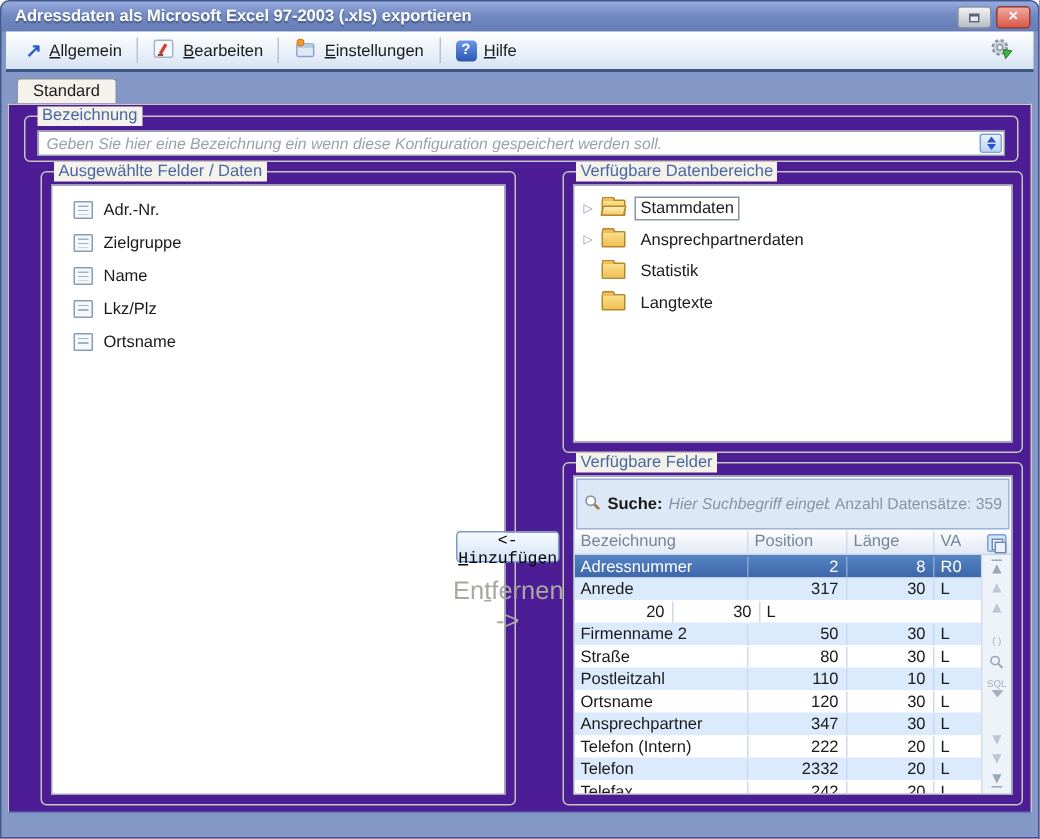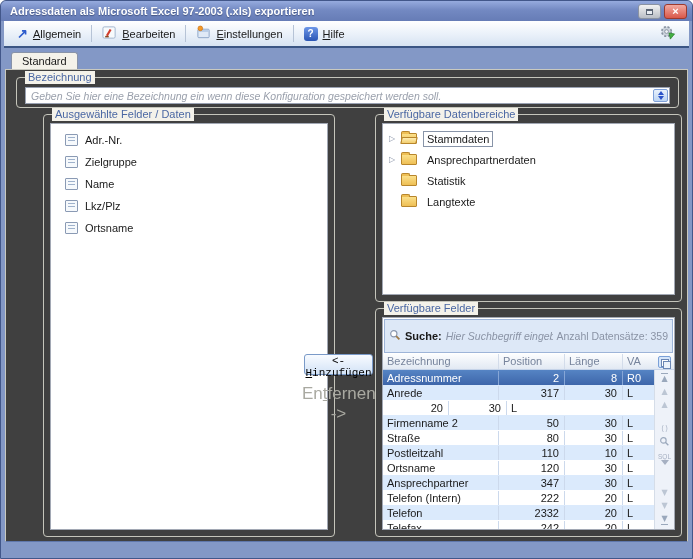--- a/index.html
+++ b/index.html
@@ -34,40 +34,40 @@
               color:#fff; font-weight:bold; font-size:10px; display:flex; align-items:center; justify-content:center; }
 
   
   .tabstrip { position:absolute; left:4px; top:47px; right:4px; height:21px; }
   .tab { position:absolute; left:6px; bottom:0; height:17px; padding:0 10px;
          background:#f4f2ea; border:1px solid #8893a8; border-bottom:none;
          border-radius:3px 3px 0 0; font-size:11px; line-height:16px; cursor:pointer; }
 
   
   .page { position:absolute; left:4px; right:4px; top:68px; height:473px;
-          background:#404040; border:1px solid #c9c9bf; border-bottom-color:#5f77ab; }
+          background:#4c1d95; border:1px solid #c9c9bf; border-bottom-color:#5f77ab; }
 
   .groupbox { position:absolute; border:1px solid #c5c5bb; border-radius:4px; }
   .gb-label { position:absolute; top:-7px; left:8px; background:#f4f2ea; padding:0 3px;
               font-size:11px; color:#4a67a3; line-height:13px; }
 
   
   .gb-bezeichnung { left:10px; top:7px; width:663px; height:31px; }
   .combo { position:absolute; left:8px; right:8px; top:9px; height:17px; background:#fff;
            border:1px solid #9aa2b2; display:flex; align-items:center; cursor:text; }
   .combo-placeholder { flex:1; padding-left:5px; color:#9aa0ac; font-style:italic; font-size:10.5px;
                        white-space:nowrap; overflow:hidden; }
   .combo-btn { width:15px; align-self:stretch; margin:1px; background:linear-gradient(#e8f1fc,#bcd4f2);
                border:1px solid #7ea0d8; border-radius:2px; display:flex; flex-direction:column;
                align-items:center; justify-content:center; gap:1px; cursor:pointer; }
   .tri-up { width:0; height:0; border-left:3px solid transparent; border-right:3px solid transparent; border-bottom:4px solid #2a52c8; }
   .tri-down { width:0; height:0; border-left:3px solid transparent; border-right:3px solid transparent; border-top:4px solid #2a52c8; }
 
   
-  .gb-left { left:21px; top:44px; width:292px; height:423px;margin-left:16px; }
+  .gb-left { left:21px; top:44px; width:317px; height:423px; }
   .listbox { position:absolute; left:6px; right:6px; top:8px; bottom:6px; background:#fff;
              border:1px solid #a2a8b4; overflow:hidden; padding-top:5px; }
   .list-item { display:flex; align-items:center; gap:7px; height:22px; padding-left:14px; cursor:pointer; }
   .grid-ico { width:13px; height:12px; border:1px solid #8a9ab4; background:#f6f9fc; border-radius:1px;
               padding:2px 2px; background-clip:padding-box; position:relative; }
   .grid-ico::before { content:""; position:absolute; left:2px; right:2px; top:2px; bottom:2px;
               background:repeating-linear-gradient(to bottom, #9fb2cc 0 1px, transparent 1px 3px); }
 
   
   .btn-add { position:absolute; left:298px; top:284px; width:69px; height:21px;

